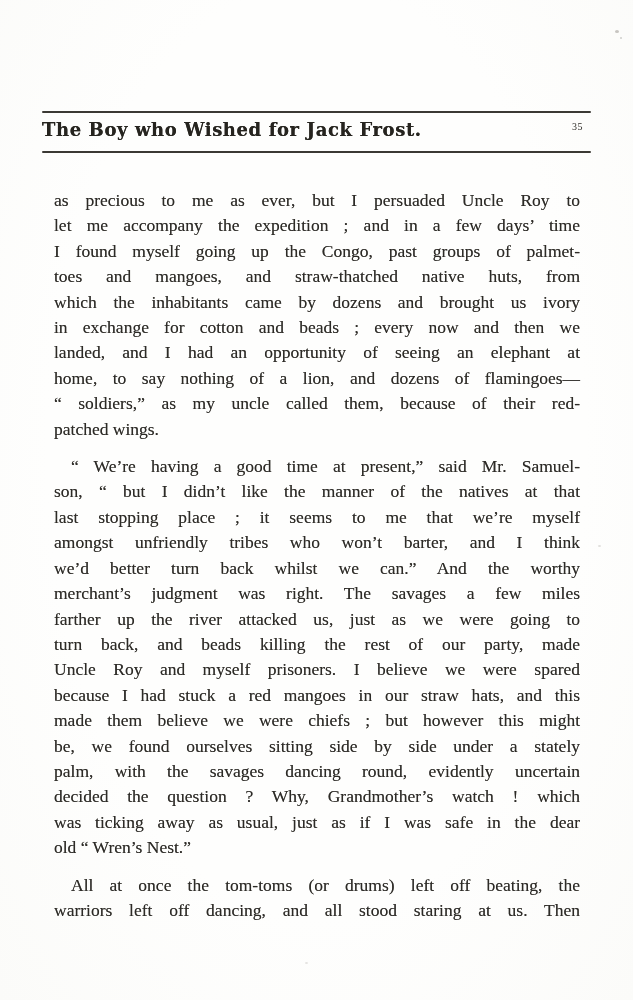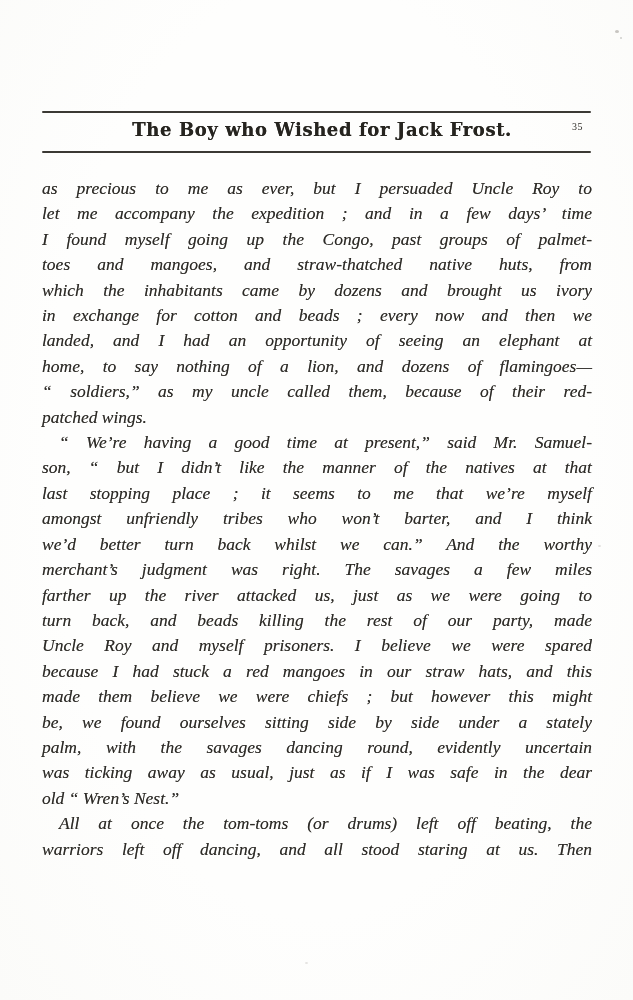--- a/index.html
+++ b/index.html
@@ -34,21 +34,21 @@
     top: 119px;
     left: 42px;
     width: 549px;
     height: 26px;
   }
   .running-title {
     position: absolute;
     left: 0;
     top: 0;
     width: 470px;
-    text-align: right;
+    text-align: left;
     font-family: "DejaVu Serif", serif;
     font-weight: bold;
     font-size: 18px;
     letter-spacing: 0.6px;
     color: #26241f;
     text-shadow: 0 0 0.6px rgba(38, 36, 31, 0.85);
   }
   .page-number {
     position: absolute;
     right: 8px;
@@ -60,21 +60,21 @@
   .text-block {
     position: absolute;
     top: 176px;
     left: 42px;
     width: 550px;
     font-size: 17.5px;
     line-height: 25.4px;
     color: #2d2b27;
     text-shadow: 0 0 0.4px rgba(45, 43, 39, 0.55);
   }
-  .para { margin: 0; font-style: italic; }
+  .para { margin: 12px; }
   .tline {
     text-align: justify;
     text-align-last: justify;
     white-space: normal;
   }
   .tline.lastline { text-align-last: left; }
   .tline.indent { text-indent: 17px; }
   .speck {
     position: absolute;
     border-radius: 50%;
@@ -119,20 +119,21 @@
         <div class="tline">amongst unfriendly tribes who won’t barter, and I think</div>
         <div class="tline">we’d better turn back whilst we can.”  And the worthy</div>
         <div class="tline">merchant’s judgment was right.  The savages a few miles</div>
         <div class="tline">farther up the river attacked us, just as we were going to</div>
         <div class="tline">turn back, and beads killing the rest of our party, made</div>
         <div class="tline">Uncle Roy and myself prisoners.  I believe we were spared</div>
         <div class="tline">because I had stuck a red mangoes in our straw hats, and this</div>
         <div class="tline">made them believe we were chiefs ; but however this might</div>
         <div class="tline">be, we found ourselves sitting side by side under a stately</div>
         <div class="tline">palm, with the savages dancing round, evidently uncertain</div>
+        <div class="tline">decided the question ?  Why, Grandmother’s watch ! which</div>
         <div class="tline">was ticking away as usual, just as if I was safe in the dear</div>
         <div class="tline lastline">old “ Wren’s Nest.”</div>
       </div>
       <div class="para">
         <div class="tline indent">All at once the tom-toms (or drums) left off beating, the</div>
         <div class="tline">warriors left off dancing, and all stood staring at us.  Then</div>
       </div>
     </div>
 
   <div class="speck speck-a"></div>

